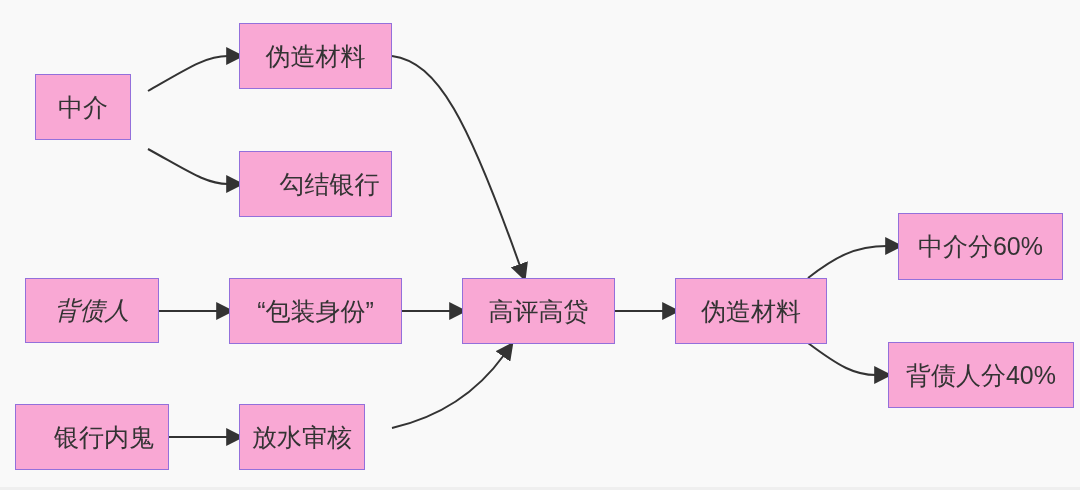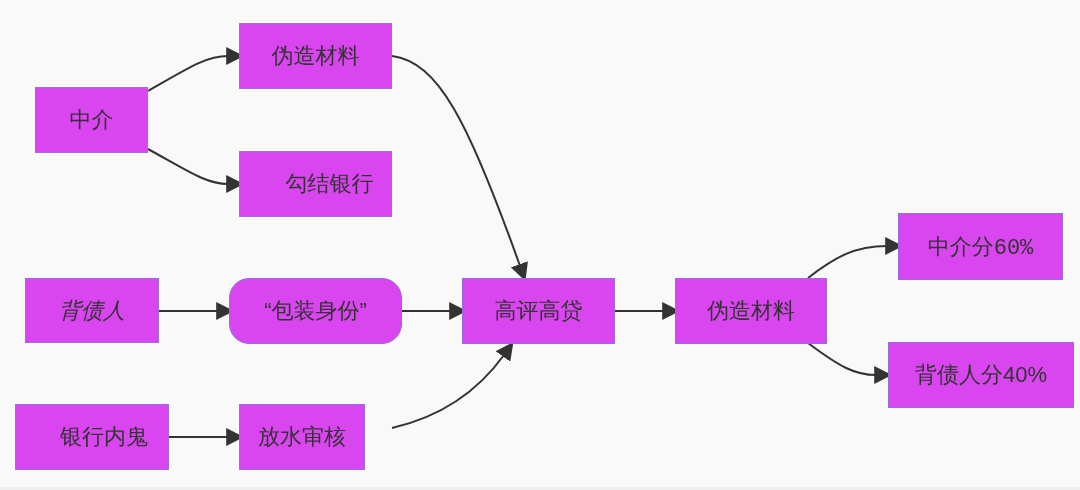--- a/index.html
+++ b/index.html
@@ -18,26 +18,26 @@
   .edge-layer {
     position: absolute;
     left: 0;
     top: 0;
     width: 1080px;
     height: 490px;
   }
   .node {
     position: absolute;
     box-sizing: border-box;
-    background: #d946ef;
+    background: #f9a8d4;
     border: 1.4px solid #9370db;
     display: flex;
     align-items: center;
     justify-content: center;
-    font-size: 22px;
+    font-size: 25px;
     color: #333333;
     white-space: nowrap;
   }
   .bottom-strip {
     position: absolute;
     left: 0;
     bottom: 0;
     width: 100%;
     height: 3px;
     background: #efefef;
@@ -60,48 +60,48 @@
         <path d="M159,311 L218,311" marker-end="url(#arrowhead)"></path>
         <path d="M402,311 L451,311" marker-end="url(#arrowhead)"></path>
         <path d="M169,437 L228,437" marker-end="url(#arrowhead)"></path>
         <path d="M392,428 C440,417 478,391 504,355" marker-end="url(#arrowhead)"></path>
         <path d="M615,311 L664,311" marker-end="url(#arrowhead)"></path>
         <path d="M808,278 C835,257 855,246 887,246" marker-end="url(#arrowhead)"></path>
         <path d="M808,343 C840,367 855,375 876,375" marker-end="url(#arrowhead)"></path>
       </g>
   </svg>
   <div id="node-layer">
-      <div class="node" style="left: 35px; top: 87px; width: 113px; height: 66px;">
+      <div class="node" style="left: 35px; top: 74px; width: 96px; height: 66px;">
         <span>中介</span>
       </div>
       <div class="node" style="left: 239px; top: 23px; width: 153px; height: 66px;">
         <span>伪造材料</span>
       </div>
       <div class="node" style="left: 239px; top: 151px; width: 153px; height: 66px; padding-left: 28px;">
         <span>勾结银行</span>
       </div>
       <div class="node" style="left: 25px; top: 278px; width: 134px; height: 65px; font-style: italic;">
         <span>背债人</span>
       </div>
-      <div class="node" style="left: 229px; top: 278px; width: 173px; height: 66px; border-radius: 20px;">
+      <div class="node" style="left: 229px; top: 278px; width: 173px; height: 66px;">
         <span>“包装身份”</span>
       </div>
       <div class="node" style="left: 15px; top: 404px; width: 154px; height: 66px; padding-left: 24px;">
         <span>银行内鬼</span>
       </div>
       <div class="node" style="left: 239px; top: 404px; width: 126px; height: 66px;">
         <span>放水审核</span>
       </div>
       <div class="node" style="left: 462px; top: 278px; width: 153px; height: 66px;">
         <span>高评高贷</span>
       </div>
       <div class="node" style="left: 675px; top: 278px; width: 152px; height: 66px;">
         <span>伪造材料</span>
       </div>
-      <div class="node" style="left: 898px; top: 213px; width: 165px; height: 67px; font-family: Liberation Mono, monospace;">
+      <div class="node" style="left: 898px; top: 213px; width: 165px; height: 67px;">
         <span>中介分60%</span>
       </div>
       <div class="node" style="left: 888px; top: 342px; width: 186px; height: 66px;">
         <span>背债人分40%</span>
       </div>
     </div>
   <div class="bottom-strip"></div>
 </div>
 
 </body></html>

